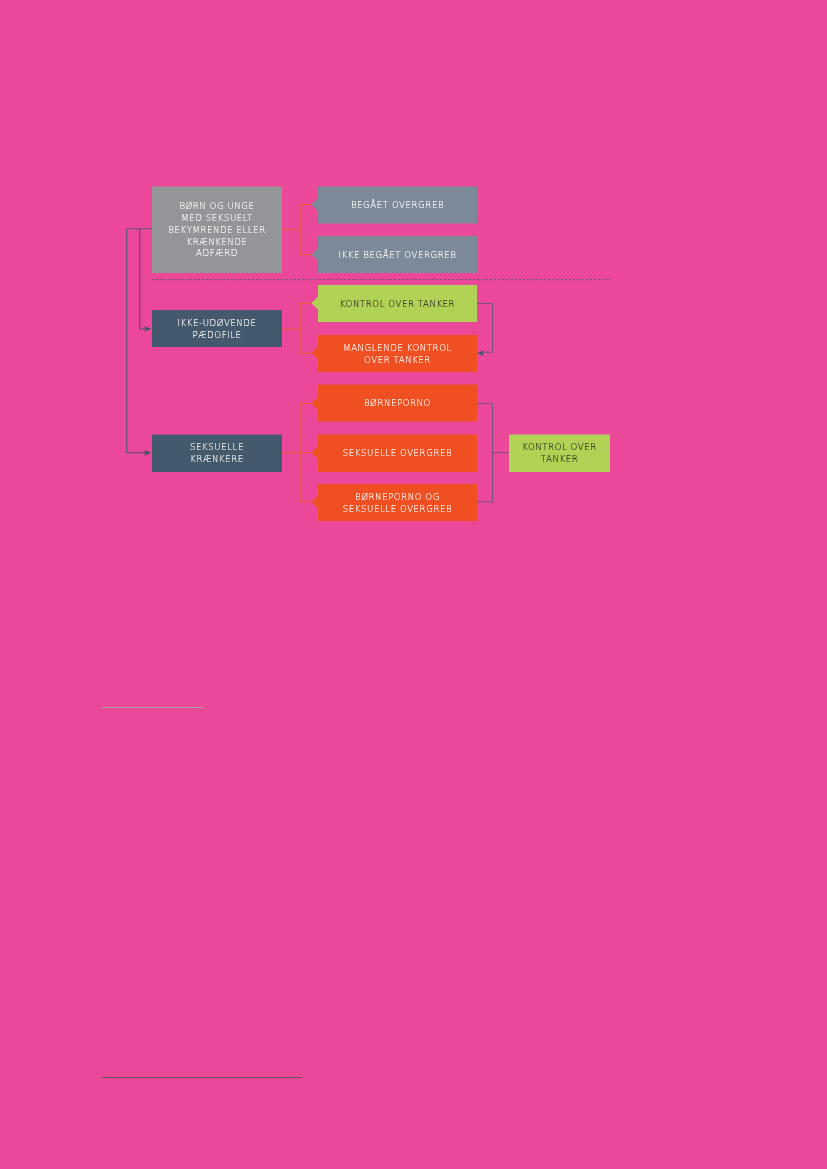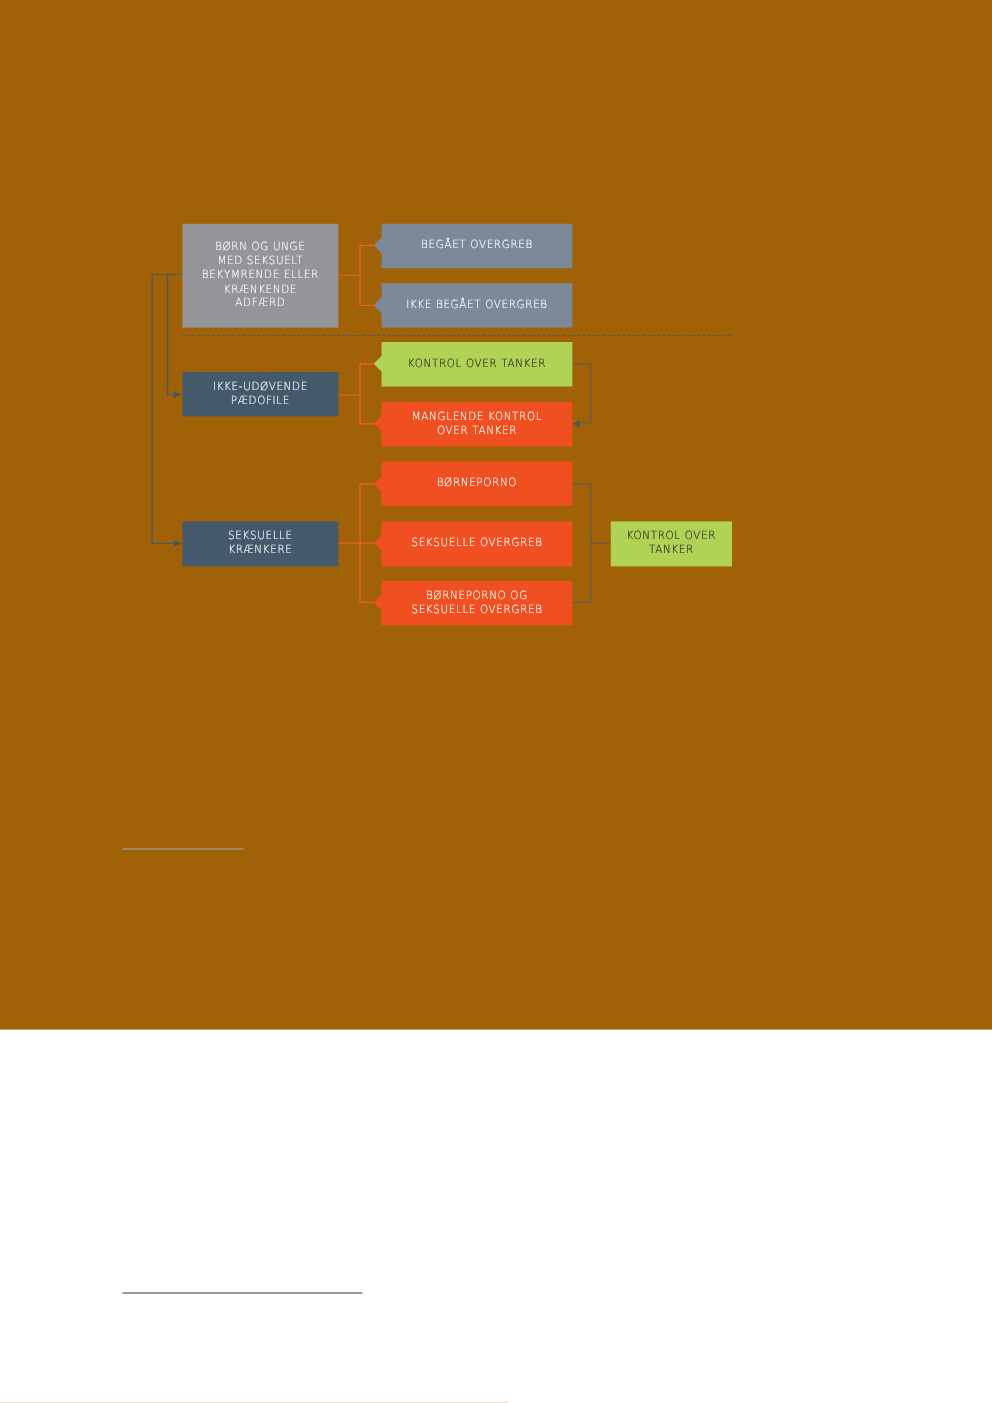--- a/index.html
+++ b/index.html
@@ -1,20 +1,20 @@
 <!DOCTYPE html>
 <html><head>
 <meta charset="utf-8">
 <title>Diagram</title>
 <style>
   html,body{margin:0;padding:0;}
   body{width:827px;height:1169px;background:#ffffff;
        font-family:"DejaVu Sans","Liberation Sans",sans-serif;
        overflow:hidden;}
-  .page{position:relative;width:827px;height:858px;background:#a16207;}
+  .page{position:relative;width:827px;height:1169px;background:#ec4899;}
   .dgm{position:absolute;left:0;top:0;}
   .rule{position:absolute;height:0;border-top:1px solid #a4a4a4;}
   .bx{position:absolute;box-sizing:border-box;display:flex;
       align-items:center;justify-content:center;text-align:center;
       font-weight:200;
       font-size:9.4px;letter-spacing:.6px;line-height:11.78px;
       white-space:pre-line;transform:scaleX(.92);
       transform-origin:50% 50%;}
   .bx.light{color:#ffffff;-webkit-text-stroke:.12px #ffffff;}
   .bx.dark{color:#231f20;-webkit-text-stroke:.12px #231f20;}

